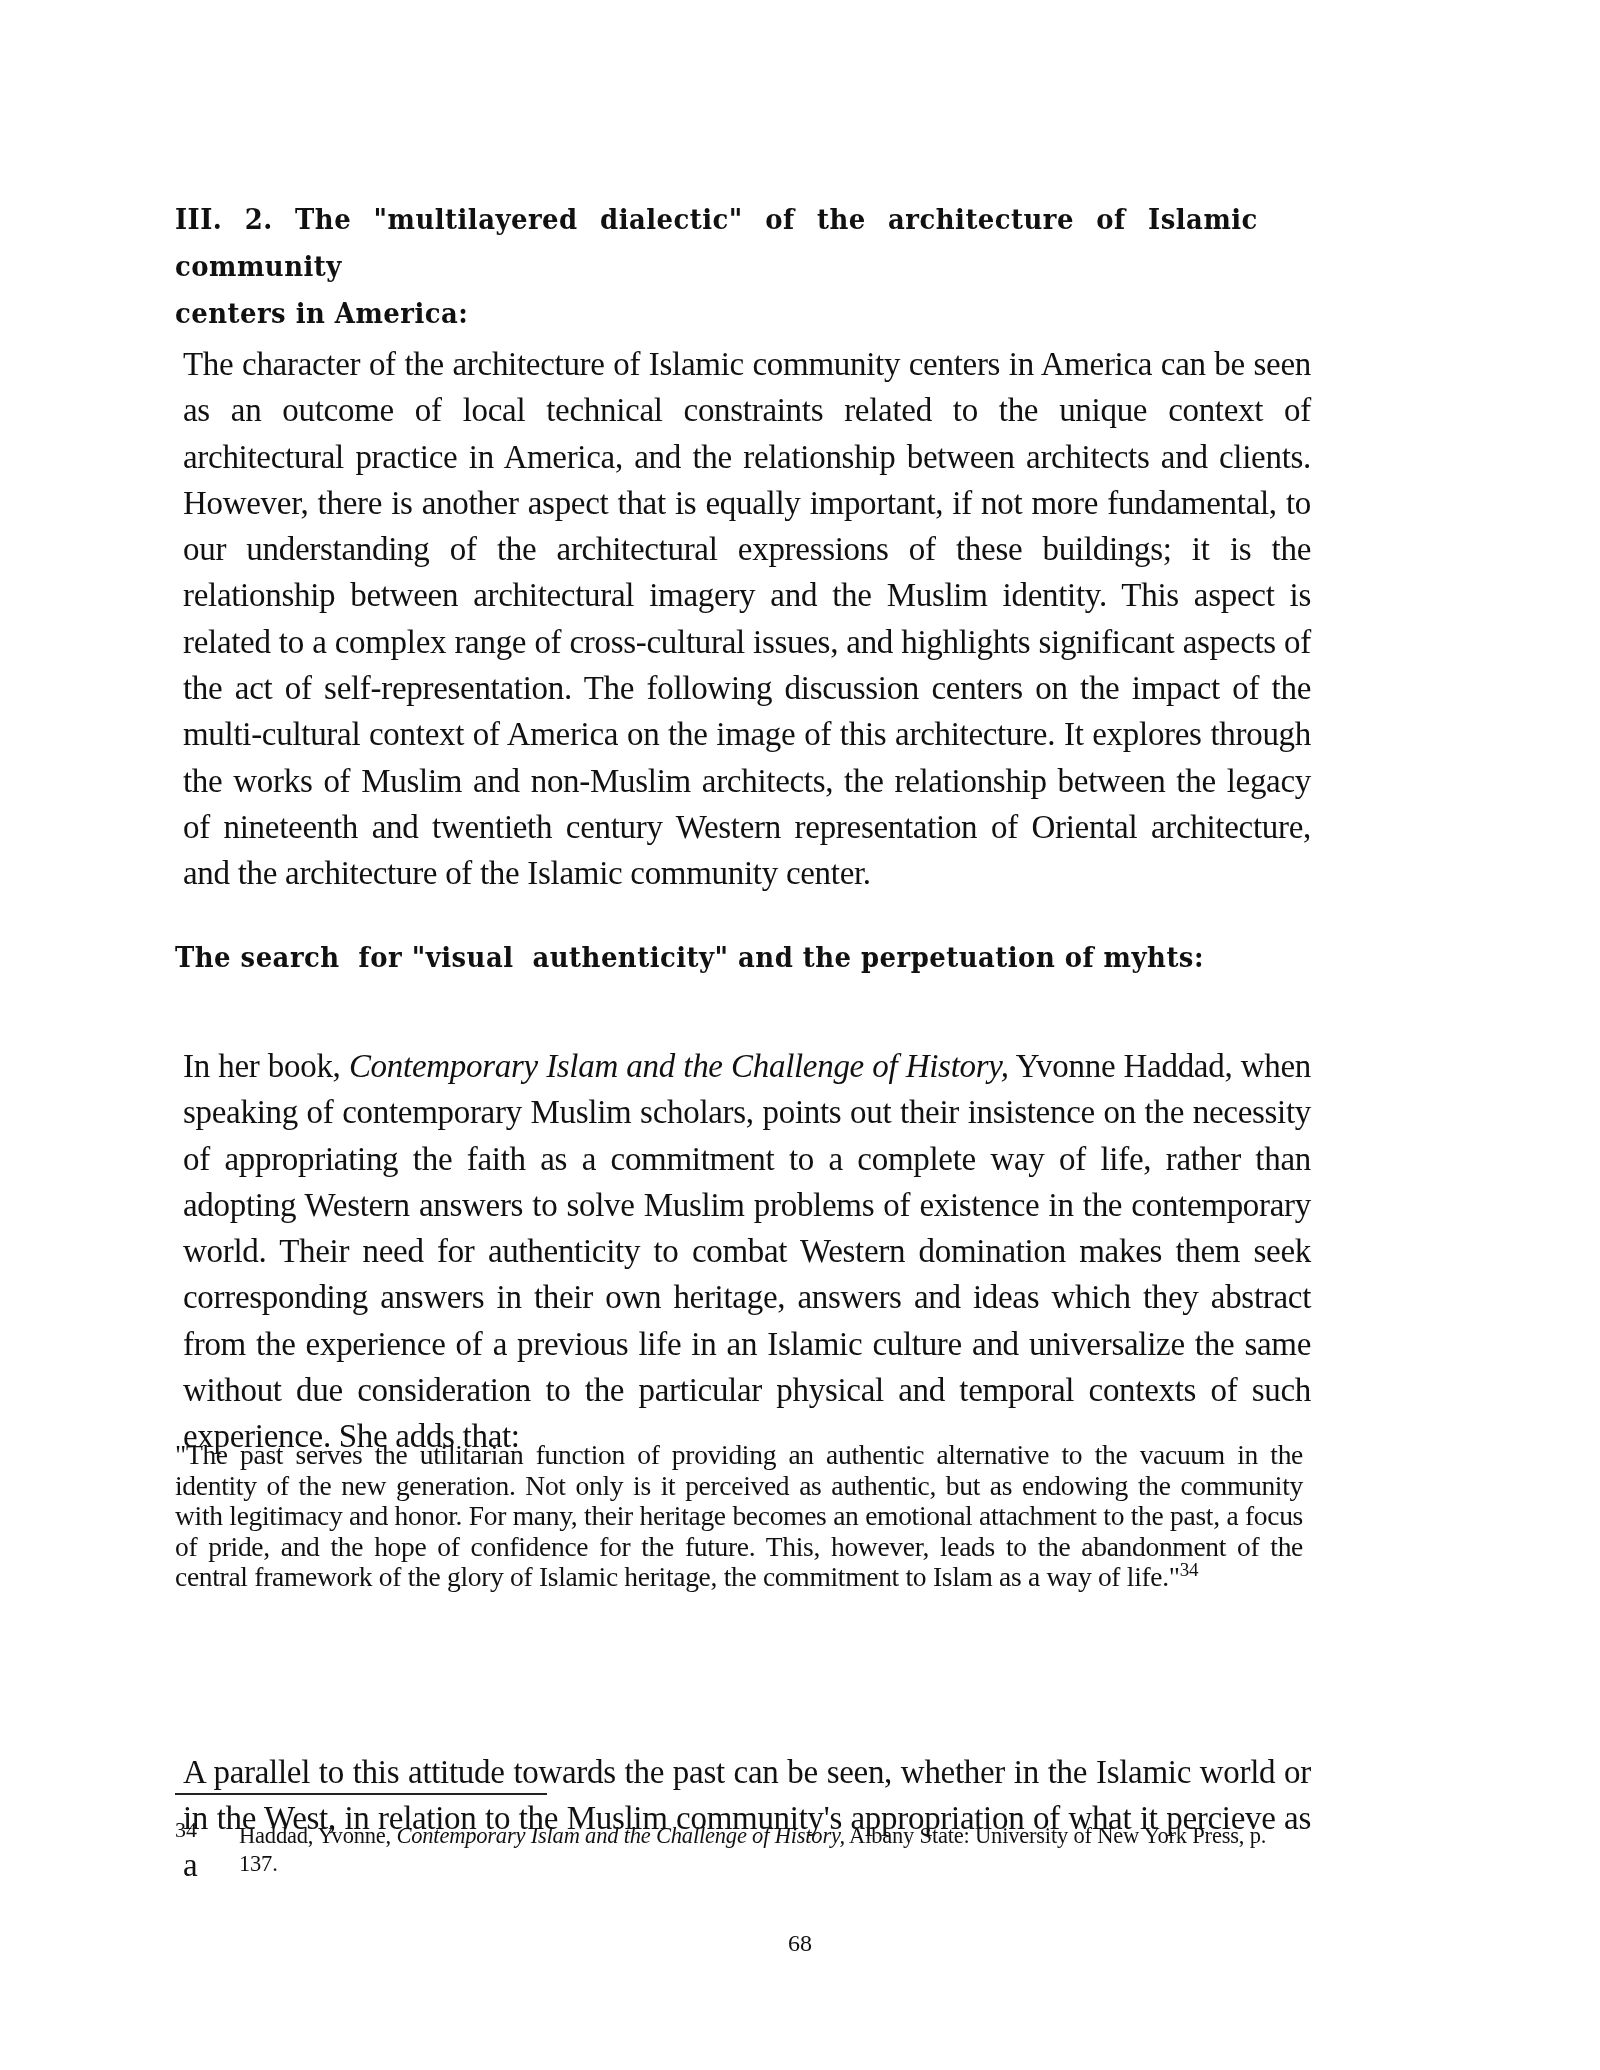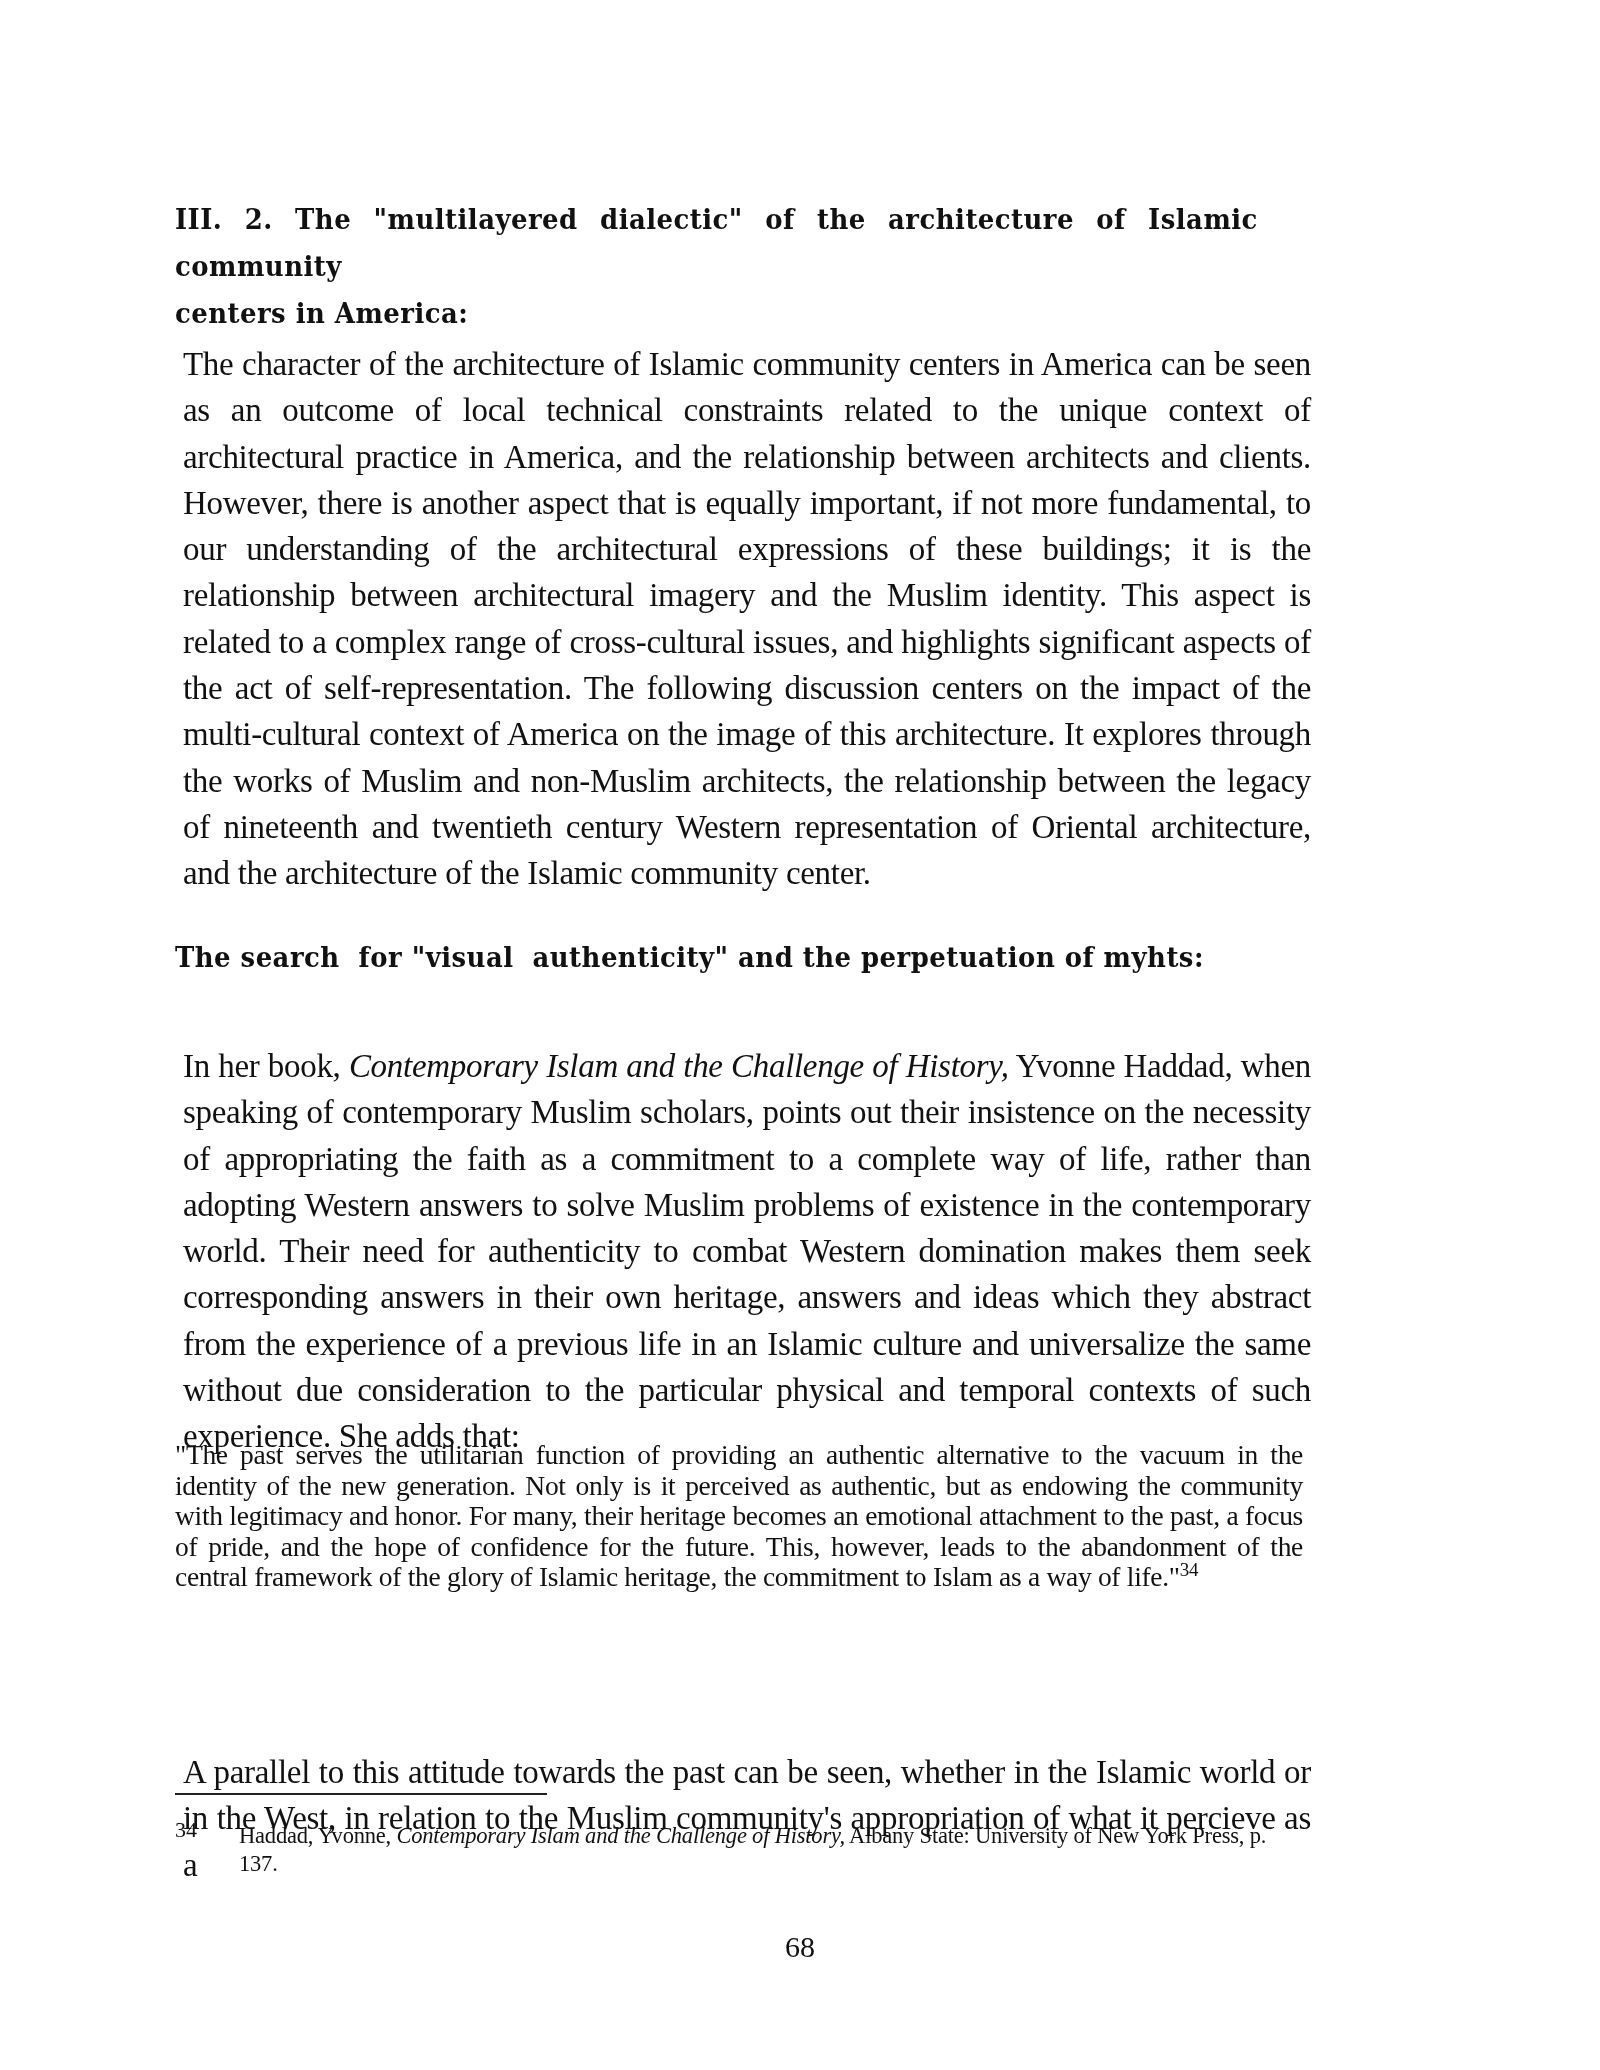--- a/index.html
+++ b/index.html
@@ -22,21 +22,21 @@
   sup { font-size: 19px; vertical-align: 10px; line-height: 0; }
   .rule { position: absolute; left: 175px; top: 1793px; width: 372px; height: 2px; background: #222; }
   .footnote {
     position: absolute; left: 175px; top: 1822px; width: 1128px;
     font-family: "Liberation Serif", serif; font-size: 22.5px; line-height: 28px;
   }
   .fn-num { position: absolute; left: 0; top: -6px; font-size: 22px; }
   .fn-text { margin-left: 64px; display: block; letter-spacing: -0.2px; }
   .page-number {
     position: absolute; left: 0; width: 1600px; top: 1930px; text-align: center;
-    font-family: "Liberation Serif", serif; font-size: 30px;
+    font-family: "Liberation Serif", serif; font-size: 24px;
   }
   i { }
 </style>
 </head>
 <body>
 
 <div class="page">
   <h1 class="heading" style="top:196px;">
     <span class="last-line-justify" style="display:block;text-align:justify;text-align-last:justify;">III. 2. The "multilayered dialectic" of the architecture of Islamic community</span>
     <span style="display:block;">centers in America:</span>

